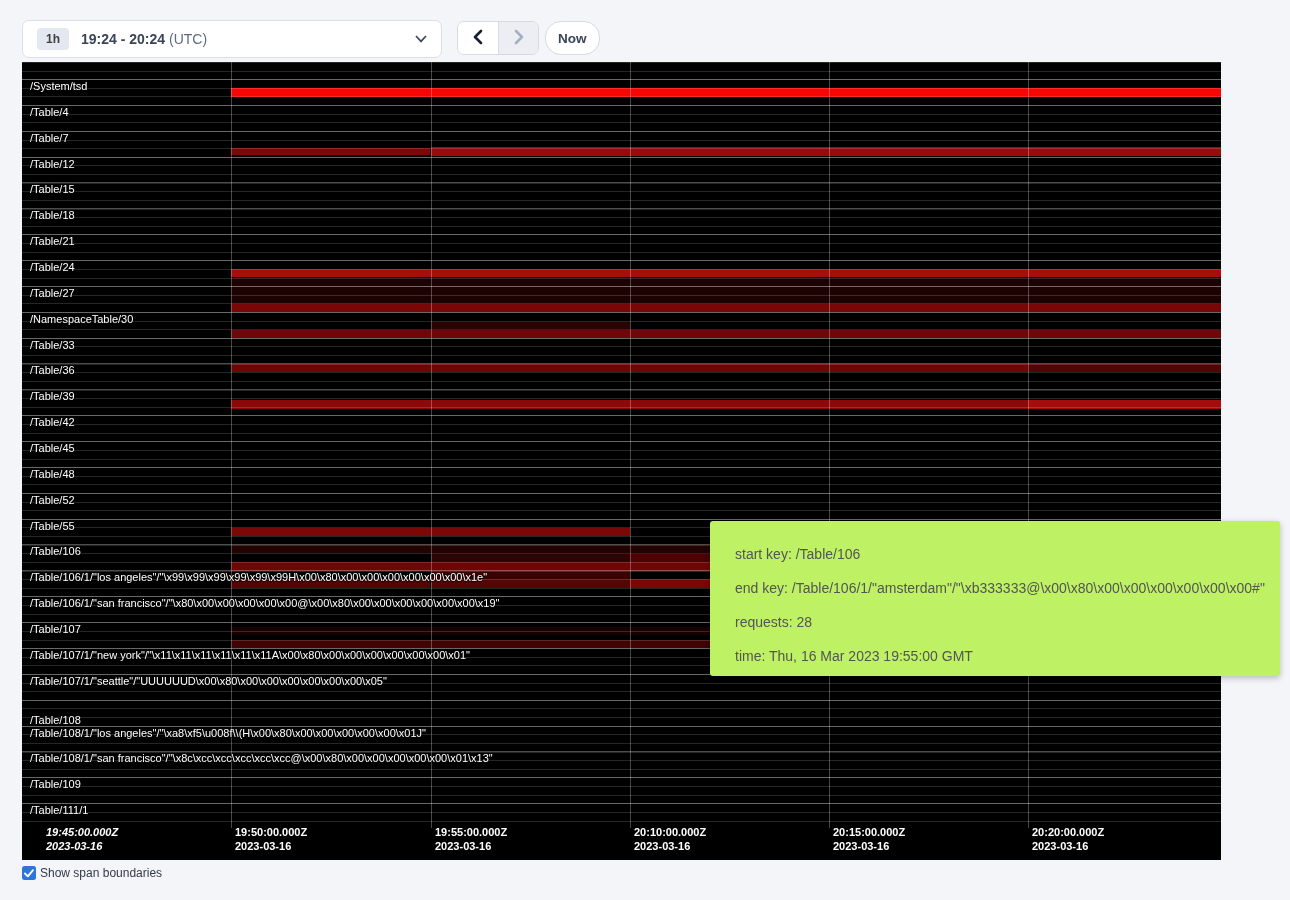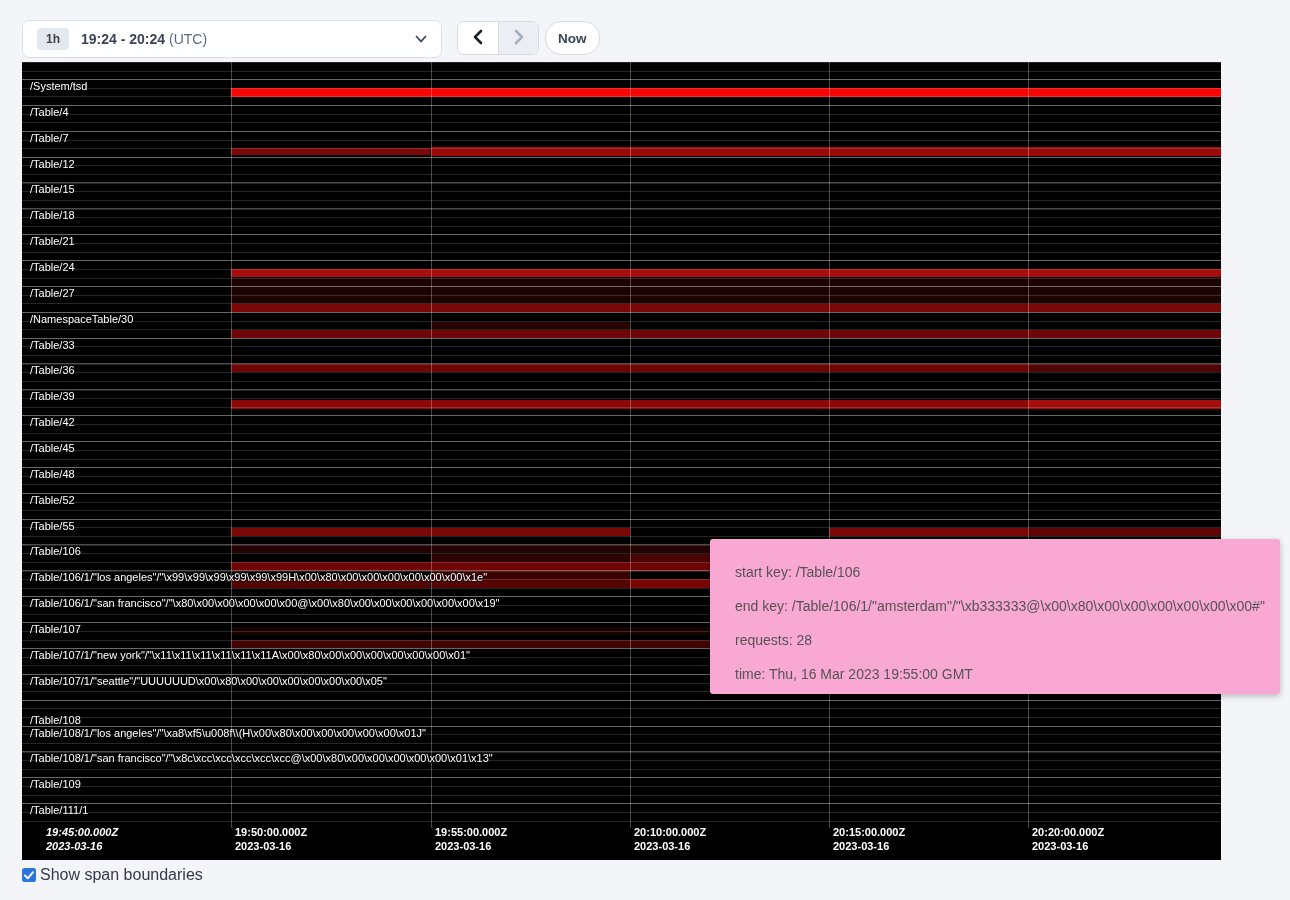--- a/index.html
+++ b/index.html
@@ -62,34 +62,34 @@
   .row-label {
     position:absolute; left:8px; color:#fff; font-size:11px; line-height:12px;
     white-space:nowrap; text-shadow:0 0 2px #000, 0 1px 1px #000; pointer-events:none;
   }
   .axis-tick {
     position:absolute; top:763px; color:#fff; font-size:11px; font-weight:bold;
     line-height:14px; white-space:nowrap; pointer-events:none;
   }
   
   .kv-tooltip {
-    position:absolute; left:710px; top:539px; width:570px; height:155px;
-    background:#f9a8d4; border-radius:3px; box-shadow:0 2px 6px rgba(0,0,0,0.25);
+    position:absolute; left:710px; top:521px; width:570px; height:155px;
+    background:#bef264; border-radius:3px; box-shadow:0 2px 6px rgba(0,0,0,0.25);
     padding:10px 25px; z-index:20;
   }
   .kv-tooltip .tip-line {
     font-size:14px; color:#545454; margin-top:13px; line-height:21px; white-space:nowrap;
   }
   
   .footer-row { position:absolute; left:22px; top:866px; display:flex; align-items:center; }
   .checkbox {
     width:14px; height:14px; background:#2b75dd; border-radius:2.5px;
     display:flex; align-items:center; justify-content:center; cursor:pointer; flex:none;
   }
-  .checkbox-label { font-size:16px; color:#33394a; margin-left:4px; }
+  .checkbox-label { font-size:12px; color:#33394a; margin-left:4px; }
 </style>
 </head>
 <body>
 
 <div class="time-range-card">
   <span class="range-badge">1h</span>
   <span class="range-text"><b>19:24 - 20:24</b>&nbsp;<span class="utc">(UTC)</span></span>
   <span class="card-chev">
     <svg width="12" height="8" viewBox="0 0 12 8">
         <polyline points="1,1 6,6.4 11,1" fill="none" stroke="#3c4964" stroke-width="1.7"></polyline>

